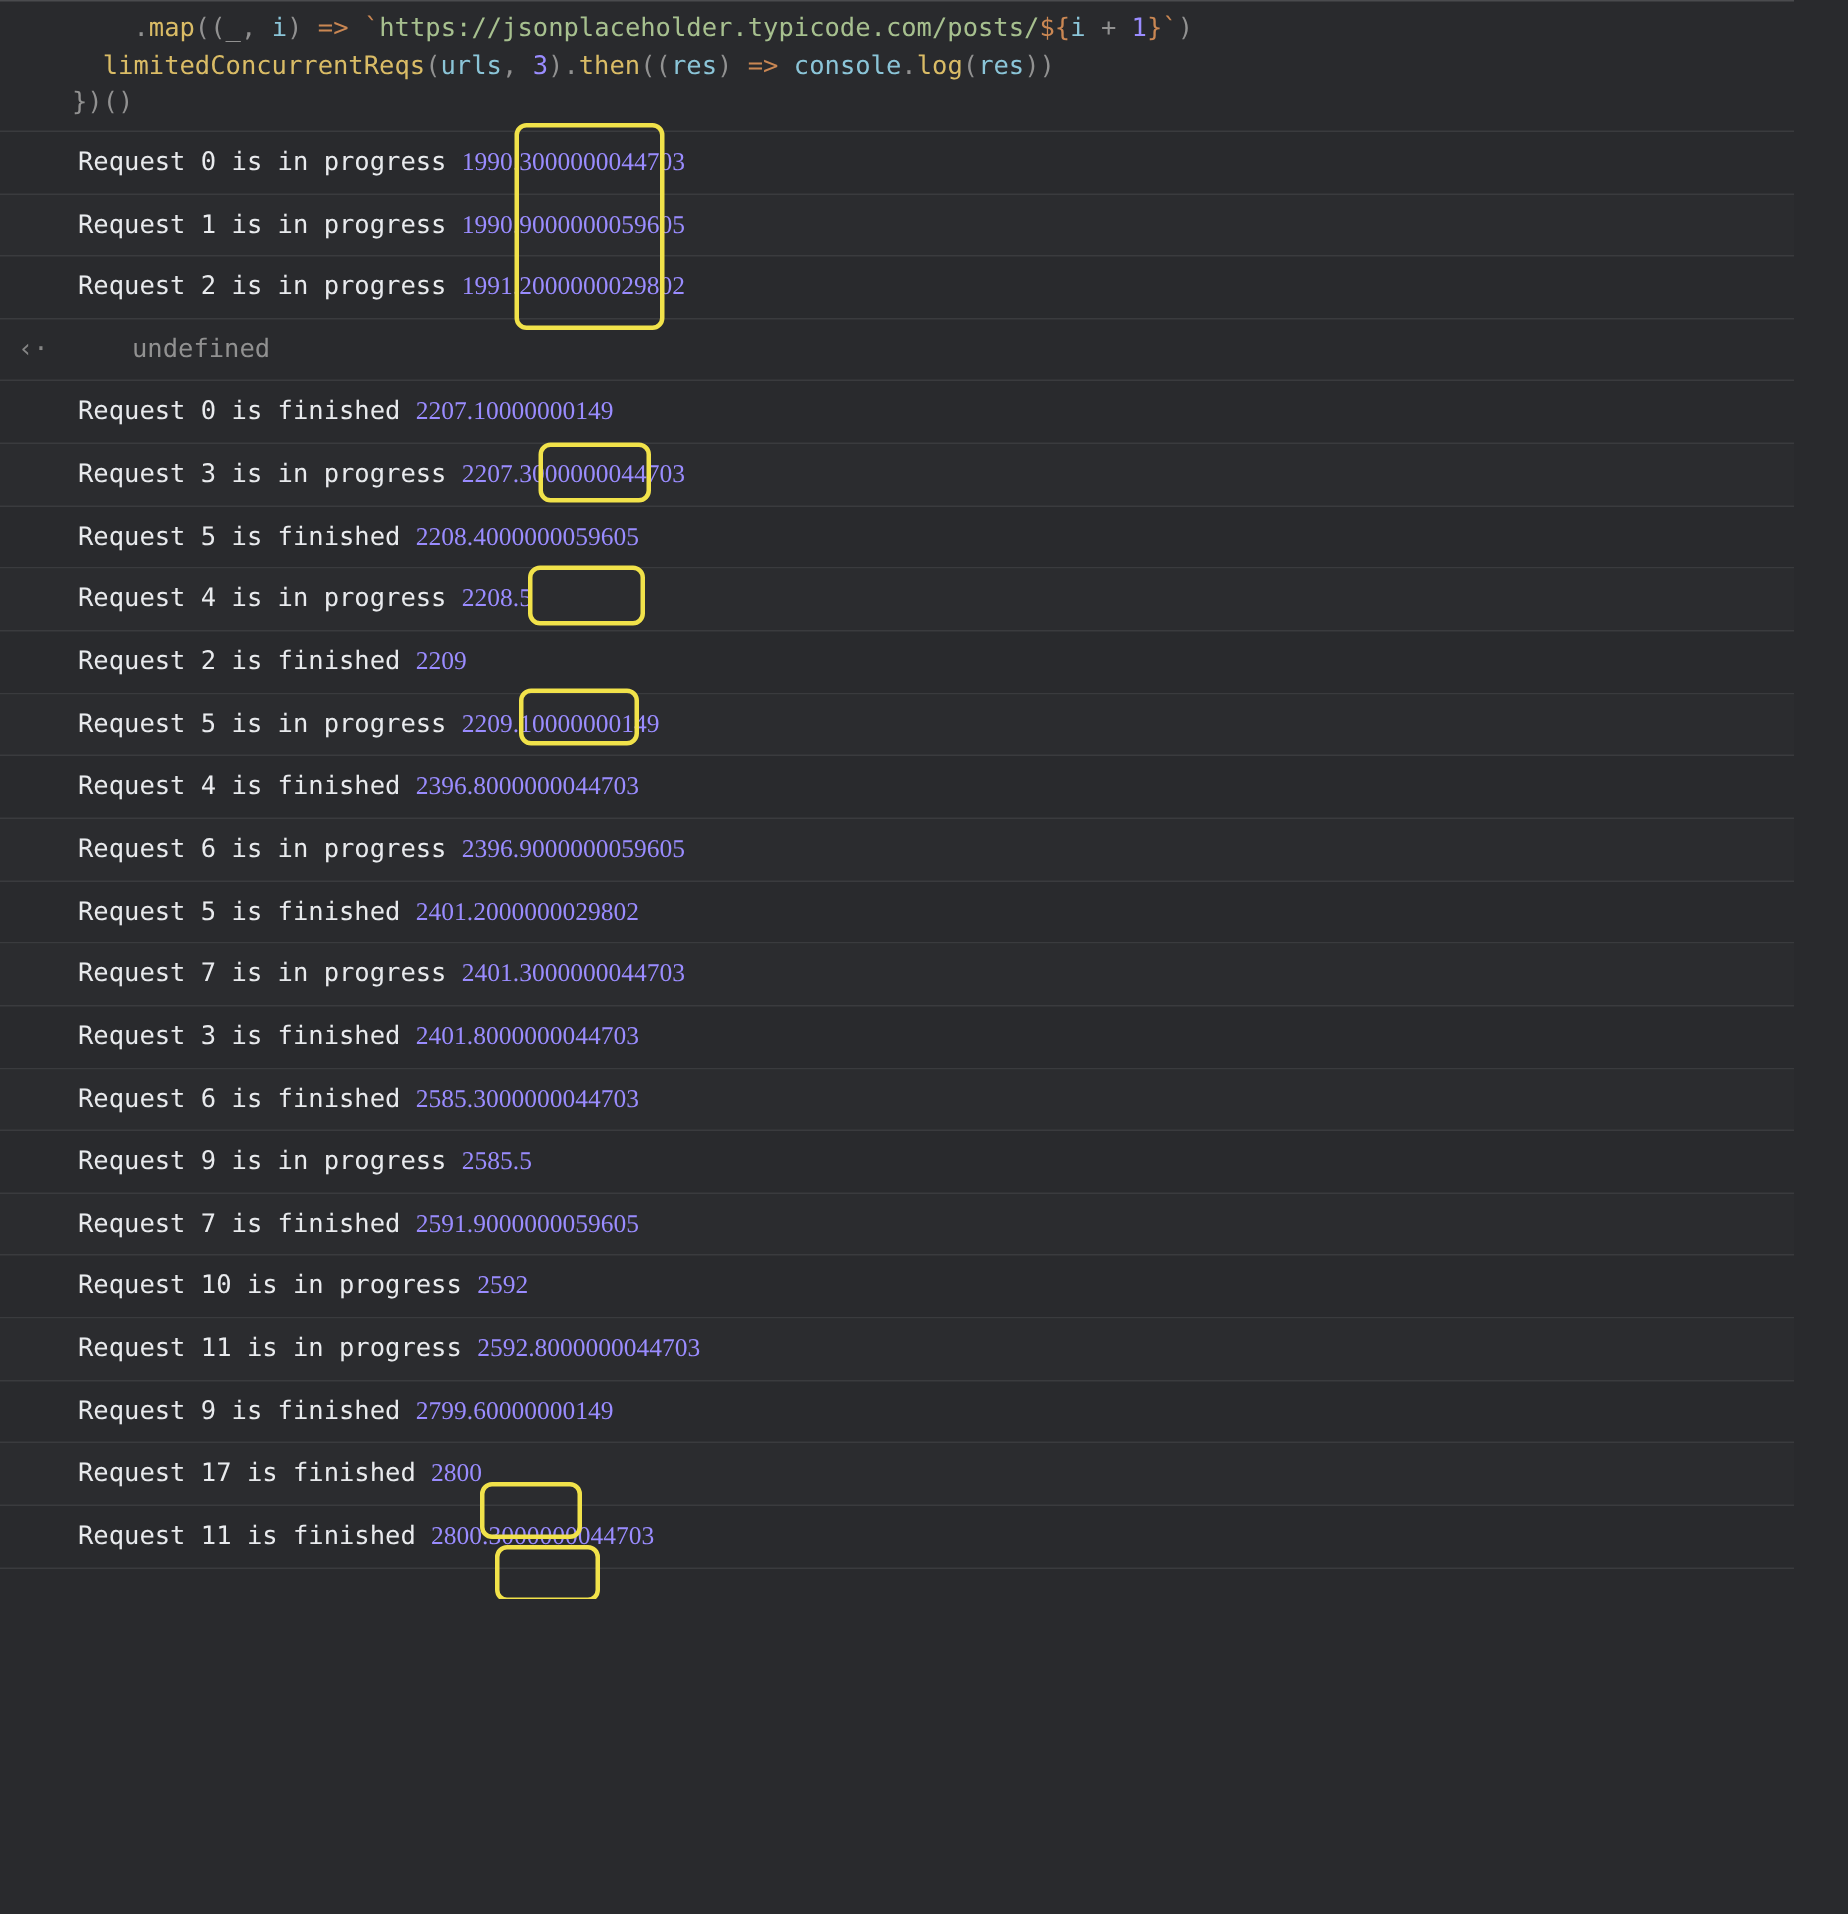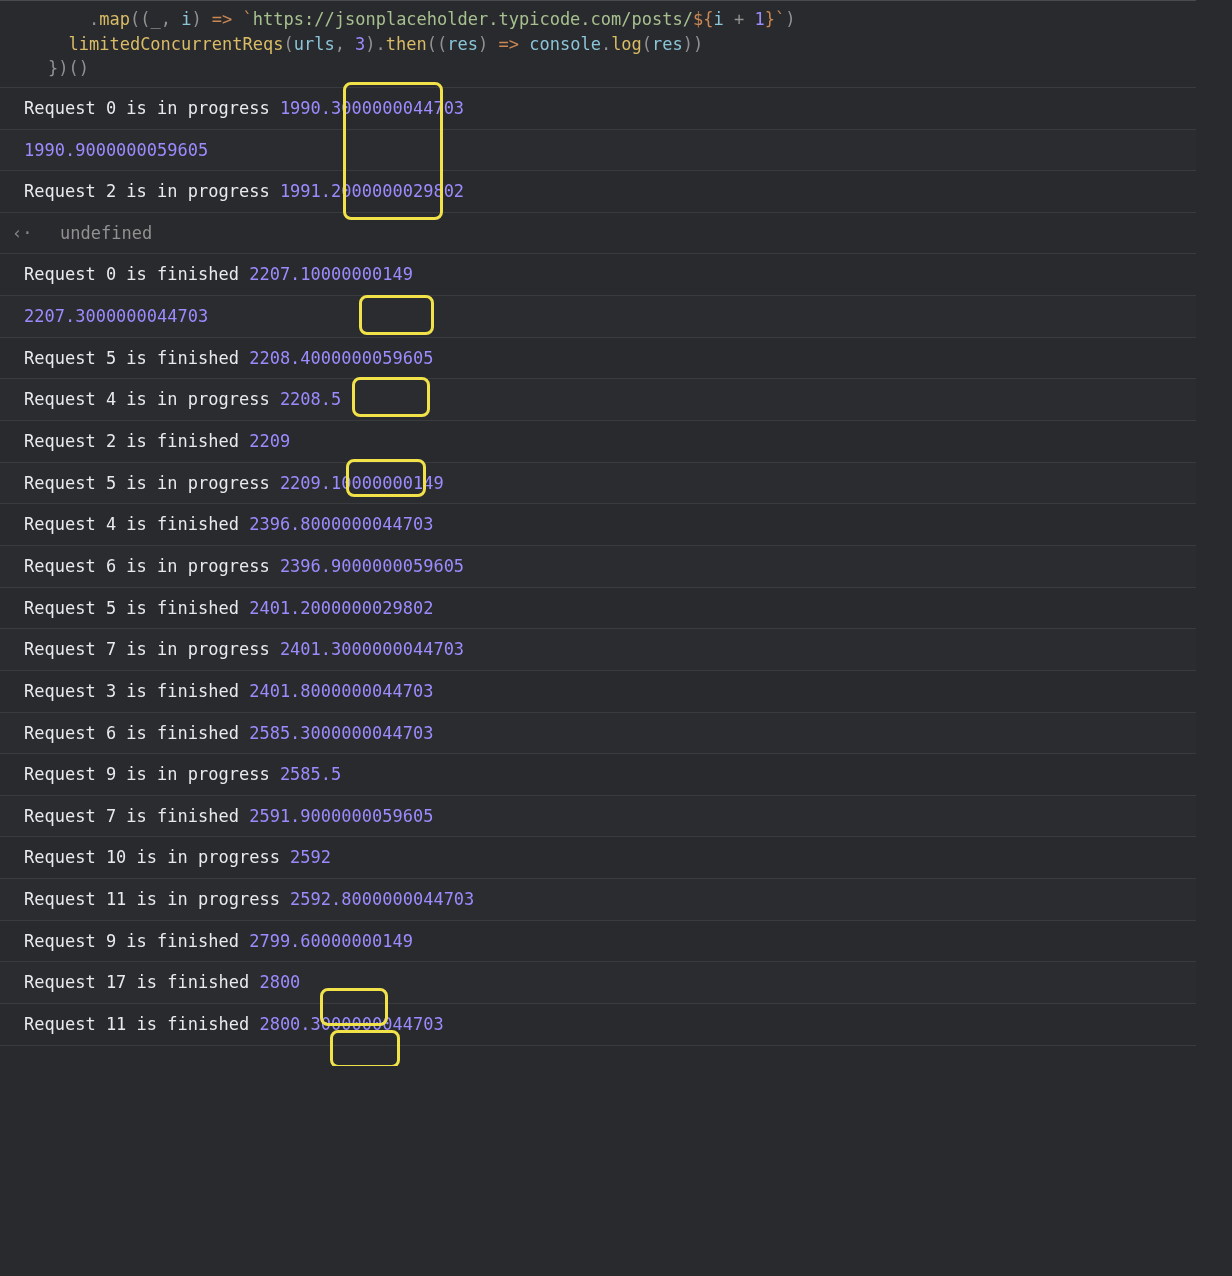--- a/index.html
+++ b/index.html
@@ -24,25 +24,25 @@
   .code-block{padding:6px 0 6px 48px;border-bottom:1px solid var(--divider);}
   .code-line{white-space:pre;}
   .t-dim{color:var(--dim);}
   .t-yellow{color:var(--yellow);}
   .t-orange{color:var(--orange);}
   .t-cyan{color:var(--cyan);}
   .t-purple{color:var(--purple);}
   .t-green{color:var(--green);}
   .log-rows{}
   .log-row{position:relative;display:flex;align-items:flex-start;gap:0;
-    padding:8px 0 8px 24px;border-bottom:1px solid var(--divider);box-sizing:border-box;}
+    padding:8px 0 8px 52px;border-bottom:1px solid var(--divider);box-sizing:border-box;}
   .log-row:nth-child(even){background:var(--row-bg-b);}
   .gutter{position:absolute;left:12px;top:8px;color:#858585;font-size:17px;pointer-events:none;}
   .msg{white-space:pre;color:var(--text);position:relative;}
-  .num{color:var(--purple);}
+  .num{color:var(--purple);font-family:Liberation Serif, serif;}
   .undef{color:var(--dim);margin-left:36px;}
   
   .hl{position:absolute;border:3px solid var(--hlbox);border-radius:8px;pointer-events:none;box-sizing:border-box;}
 </style>
 </head>
 <body>
 
 <div class="panel">
 
   <div class="code-block">
@@ -50,39 +50,41 @@
     <div class="code-line"><span class="t-dim">  </span><span class="t-yellow">limitedConcurrentReqs</span><span class="t-dim">(</span><span class="t-cyan">urls</span><span class="t-dim">, </span><span class="t-purple">3</span><span class="t-dim">).</span><span class="t-yellow">then</span><span class="t-dim">((</span><span class="t-cyan">res</span><span class="t-dim">) </span><span class="t-orange">=&gt;</span><span> </span><span class="t-cyan">console</span><span class="t-dim">.</span><span class="t-yellow">log</span><span class="t-dim">(</span><span class="t-cyan">res</span><span class="t-dim">))</span></div>
     <div class="code-line t-dim">})()</div>
   </div>
 
   <div class="log-rows" id="rows-top">
       <div class="log-row">
         <span class="msg">Request 0 is in progress </span>
         <span class="num">1990.3000000044703</span>
       </div>
       <div class="log-row">
+        <span class="msg">Request 1 is in progress </span>
         <span class="num">1990.9000000059605</span>
       </div>
       <div class="log-row">
         <span class="msg">Request 2 is in progress </span>
         <span class="num">1991.2000000029802</span>
       </div>
     </div>
 
   <div class="log-row">
     <span class="gutter">‹·</span>
     <span class="undef">undefined</span>
   </div>
 
   <div class="log-rows" id="rows-bottom">
       <div class="log-row">
         <span class="msg">Request 0 is finished </span>
         <span class="num">2207.10000000149</span>
       </div>
       <div class="log-row">
+        <span class="msg">Request 3 is in progress </span>
         <span class="num">2207.3000000044703</span>
       </div>
       <div class="log-row">
         <span class="msg">Request 5 is finished </span>
         <span class="num">2208.4000000059605</span>
       </div>
       <div class="log-row">
         <span class="msg">Request 4 is in progress </span>
         <span class="num">2208.5</span>
       </div>

